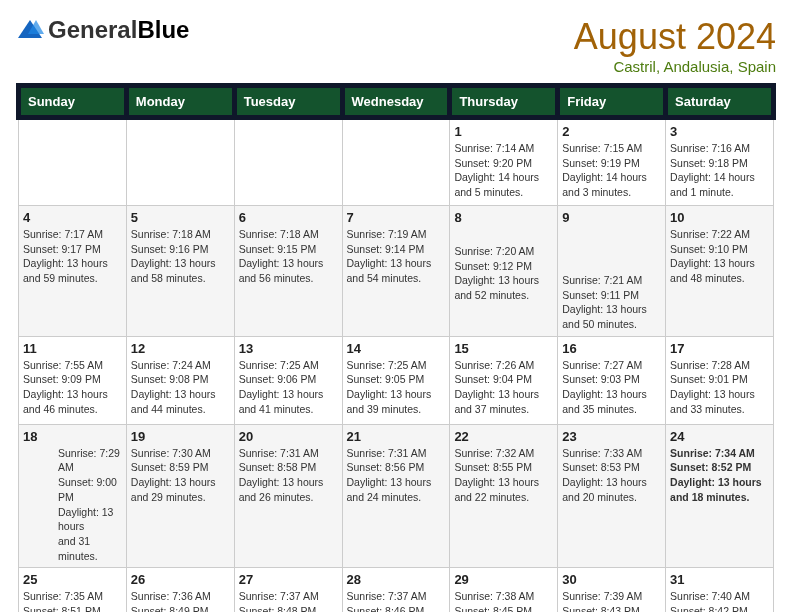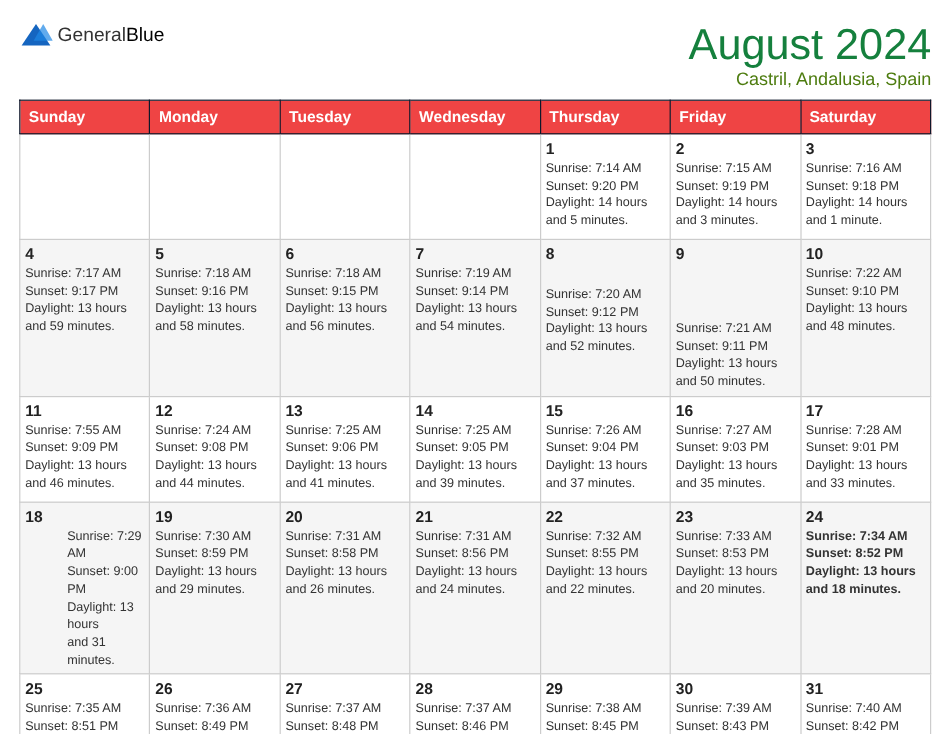--- a/index.html
+++ b/index.html
@@ -15,55 +15,55 @@
       justify-content: space-between;
       align-items: flex-start;
       margin-bottom: 8px;
     }
     .logo {
       display: flex;
       align-items: center;
       gap: 4px;
     }
     .logo-text {
-      font-size: 16px;
-      font-weight: normal;
+      font-size: 24px;
+      font-weight: bold;
       line-height: 1;
     }
     .logo-general { color: #333; }
     .logo-blue { color: #000000; }
     .logo-icon {
       width: 28px;
       height: 28px;
     }
     .title-block {
       text-align: right;
     }
     .month-year {
       font-size: 36px;
       font-weight: normal;
-      color: #15803d;
+      color: #a16207;
     }
     .location {
       font-size: 15px;
       color: #4d7c0f;
     }
     .calendar {
       width: 100%;
       border-collapse: collapse;
       font-size: 11px;
     }
     .calendar thead th {
-      background: #ef4444;
+      background: #14532d;
       color: #fff;
       padding: 6px 7px;
       text-align: left;
       font-size: 13px;
       font-weight: bold;
-      border: 1px solid #0f172a;
+      border: 5px solid #0f172a;
     }
     .calendar tbody td {
       border: 1px solid #ccc;
       vertical-align: top;
       padding: 4px;
       width: calc(100% / 7);
       height: 88px;
       background: #fff;
     }
     .calendar tbody tr:nth-child(even) td {

